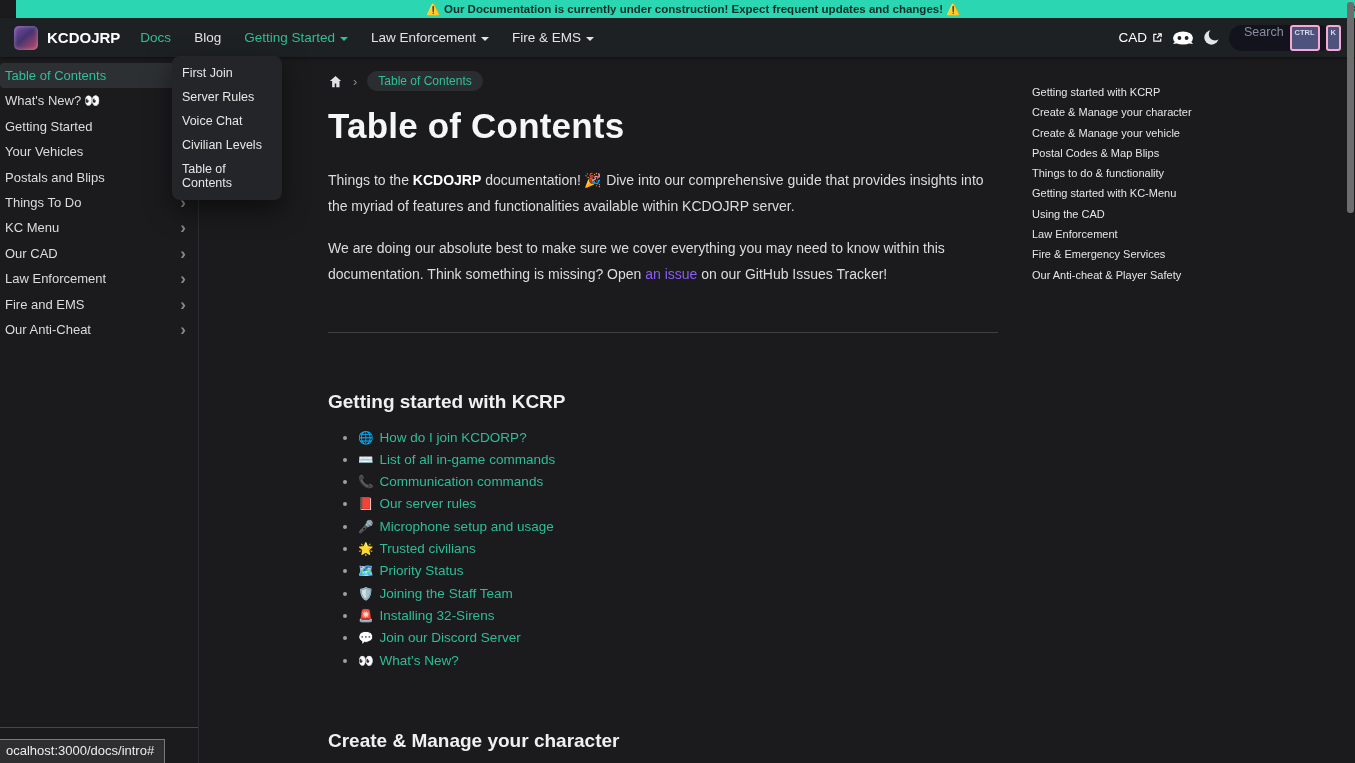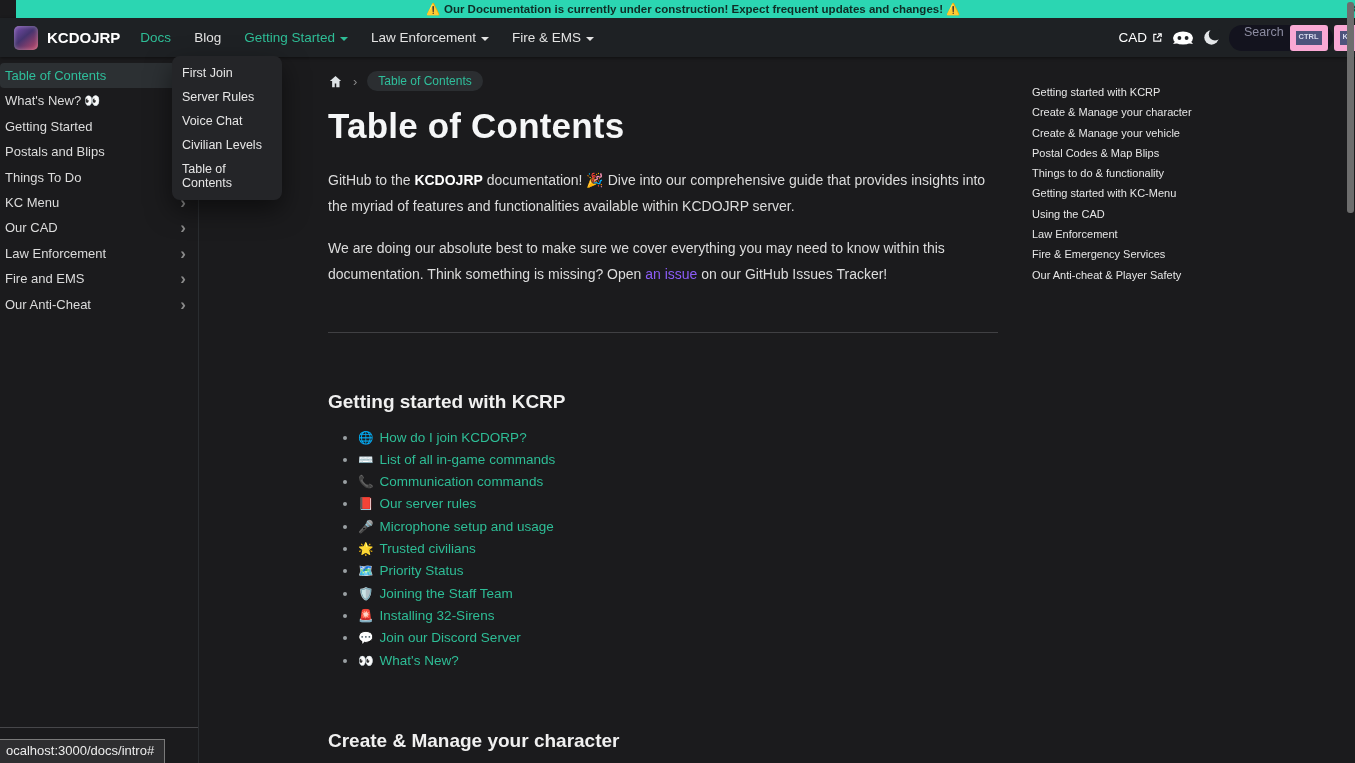--- a/index.html
+++ b/index.html
@@ -48,21 +48,21 @@
   }
   .nav-right { margin-left:auto; display:flex; align-items:center; gap:9px; padding-right:8px; }
   .cad-link { display:flex; align-items:center; gap:5px; color:#fff; font-size:13.5px; cursor:pointer; }
   .icon-btn { display:flex; align-items:center; cursor:pointer; }
   .search {
     width:104px; height:26px; border-radius:14px; background:#13131e;
     display:flex; gap:6px; padding:0 6px 0 9px; cursor:pointer;
   }
   .search-label { flex:1; font-size:12.5px; color:#8b8ba0; }
   .kbd {
-    background:#4d537c; border:6px solid #f9a8d4; border-radius:3px;
+    background:#4d537c; border:2px solid #f9a8d4; border-radius:3px;
     font-size:7.5px; font-weight:bold; color:#d8dbee; padding:1px 3px; line-height:1.2;
   }
 
   
   .dropdown {
     position:absolute; top:56px; left:172px; width:110px;
     background:#242528; border-radius:8px; padding:5px 0;
     box-shadow:0 10px 26px rgba(0,0,0,.5); z-index:30;
   }
   .dd-item { display:block; padding:5px 10px; font-size:12.5px; color:#e6e6e6; cursor:pointer; }
@@ -200,20 +200,24 @@
         <span>Table of Contents</span>
       </div>
       <div class="sb-item">
         <span>What's New? 👀</span>
       </div>
       <div class="sb-item">
         <span>Getting Started</span>
         <span class="sb-chev">›</span>
       </div>
       <div class="sb-item">
+        <span>Your Vehicles</span>
+        <span class="sb-chev">›</span>
+      </div>
+      <div class="sb-item">
         <span>Postals and Blips</span>
         <span class="sb-chev">›</span>
       </div>
       <div class="sb-item">
         <span>Things To Do</span>
         <span class="sb-chev">›</span>
       </div>
       <div class="sb-item">
         <span>KC Menu</span>
         <span class="sb-chev">›</span>
@@ -246,21 +250,21 @@
       <svg width="15" height="15" viewBox="0 0 24 24" fill="#dfe3e6">
           <path d="M12 3l9 8.2h-2.6V21h-5.2v-6h-2.4v6H6.6v-9.8H3z"></path>
         </svg>
     </span>
     <span class="crumb-sep">›</span>
     <span class="crumb-pill">Table of Contents</span>
   </div>
 
   <h1 class="page-title">Table of Contents</h1>
 
-  <p class="para"><span>GitHub to the </span><b>KCDOJRP</b><span> documentation! 🎉  Dive into our comprehensive guide that provides insights into the myriad of features and functionalities available within KCDOJRP server.</span></p>
+  <p class="para"><span>Things to the </span><b>KCDOJRP</b><span> documentation! 🎉  Dive into our comprehensive guide that provides insights into the myriad of features and functionalities available within KCDOJRP server.</span></p>
 
   <p class="para"><span>We are doing our absolute best to make sure we cover everything you may need to know within this documentation. Think something is missing? Open </span><a class="inline-link">an issue</a><span> on our GitHub Issues Tracker!</span></p>
 
   <hr class="divider">
 
   <div>
       <h2 class="sec-heading">Getting started with KCRP</h2>
       <ul class="doc-list">
         <li><span class="li-icon">🌐</span><a class="doc-link">How do I join KCDORP?</a></li>
         <li><span class="li-icon">⌨️</span><a class="doc-link">List of all in-game commands</a></li>

